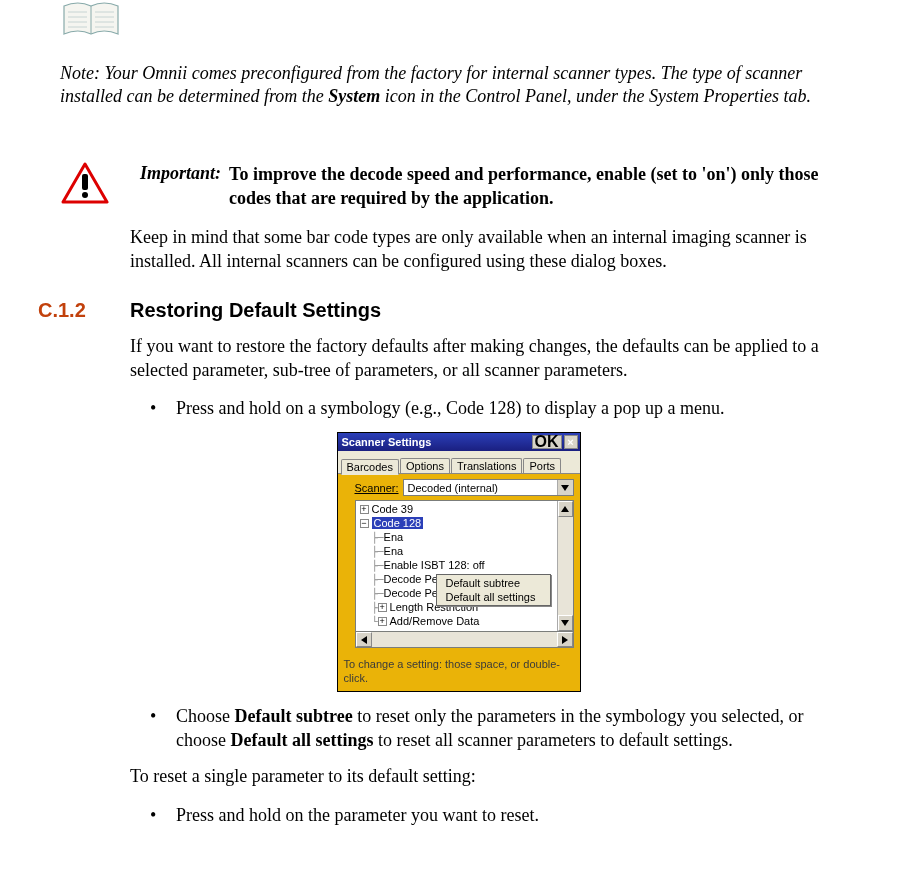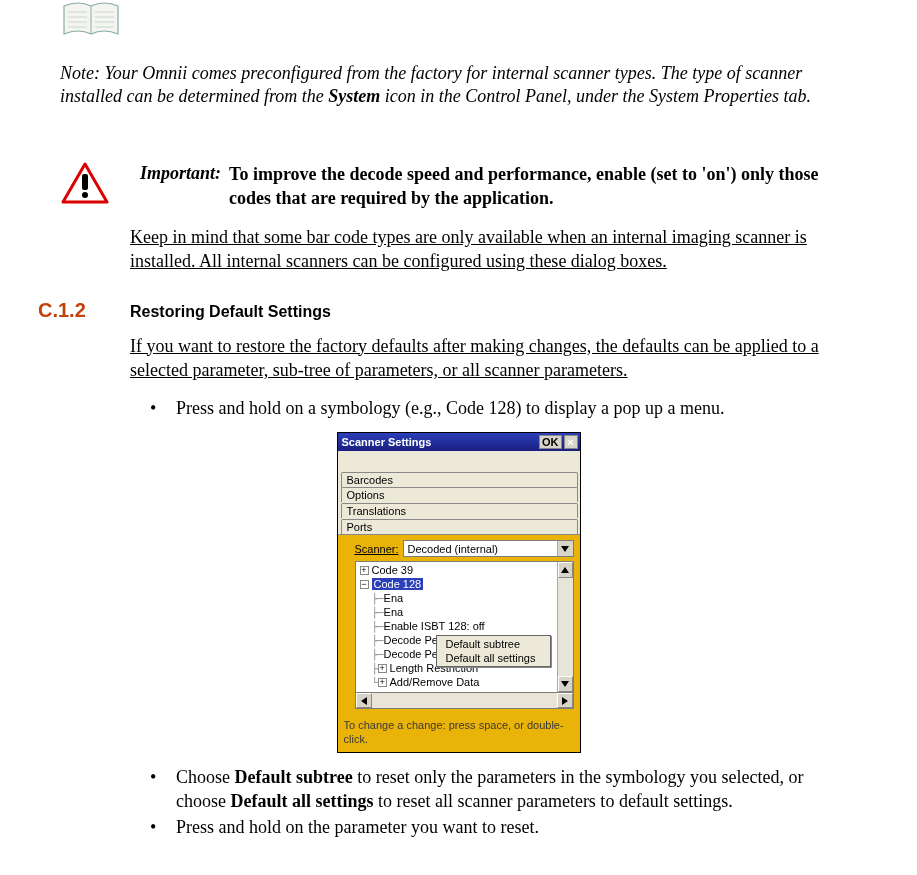--- a/index.html
+++ b/index.html
@@ -70,40 +70,39 @@
     .important-text-wrap {
       display: flex;
       align-items: flex-start;
       flex: 1;
     }
     .para {
       margin: 12px 30px 14px 100px;
       font-size: 18px;
       line-height: 1.35;
       font-family: "Times New Roman", serif;
-      text-decoration: underline;
     }
     .section-heading {
       display: flex;
       align-items: baseline;
       margin-top: 25px;
       margin-bottom: 6px;
     }
     .section-num {
       font-family: Arial, Verdana, sans-serif;
       font-weight: bold;
       font-size: 20px;
       color: #c2410c;
       width: 100px;
       padding-left: 8px;
     }
     .section-title {
       font-family: Arial, Verdana, sans-serif;
       font-weight: bold;
-      font-size: 16px;
+      font-size: 20px;
       color: #000;
     }
     .bullet-row {
       display: flex;
       margin: 2px 30px 2px 120px;
       font-size: 18px;
       line-height: 1.35;
     }
     .bullet-dot {
       width: 26px;
@@ -133,21 +132,21 @@
       display: flex;
       align-items: center;
       height: 18px;
       padding: 0 2px 0 4px;
     }
     .titlebar-title { flex: 1; }
     .titlebar-btn {
       background: #d8d4c8;
       color: #000;
       border: 1px solid #888;
-      font-size: 11px;
+      font-size: 16px;
       font-weight: bold;
       height: 14px;
       min-width: 22px;
       display: inline-flex;
       align-items: center;
       justify-content: center;
       margin-left: 2px;
       padding: 0 2px;
     }
     .titlebar-close {
@@ -157,25 +156,24 @@
       display: inline-flex;
       align-items: center;
       justify-content: center;
       margin-left: 2px;
       border: 1px solid #888;
       font-size: 11px;
       line-height: 1;
     }
     .tabbar {
       display: flex;
-      padding: 20px 2px 0 3px;
+      padding: 7px 2px 0 3px;
       gap: 1px;
       border-bottom: 1px solid #888;
       background: #ece9d8;
-      flex-direction: column;
     }
     .tab {
       border: 1px solid #888;
       border-bottom: none;
       background: #ece9d8;
       padding: 1px 5px;
       font-size: 11px;
       position: relative;
       border-radius: 2px 2px 0 0;
     }
@@ -466,30 +464,31 @@
               </svg>
             </div>
           <div class="hscroll-track"></div>
           <div class="hscroll-btn">
               <svg width="6" height="8" viewBox="0 0 6 8">
                 <path d="M0 0 L6 4 L0 8 Z" fill="#000"></path>
               </svg>
             </div>
         </div>
       </div>
-      <div class="hint-text">To change a change: press space, or double-click.</div>
+      <div class="hint-text">To change a setting: those space, or double-click.</div>
     </div>
   </div>
 
   <div class="bullet-row">
     <div class="bullet-dot">•</div>
     <div class="bullet-text">
       <span>Choose </span><span class="bold-inline">Default subtree</span><span> to reset only the parameters in the symbology you selected, or choose </span><span class="bold-inline">Default all settings</span><span> to reset all scanner parameters to default settings.</span>
     </div>
   </div>
 
+  <div class="para">To reset a single parameter to its default setting:</div>
 
   <div class="bullet-row">
     <div class="bullet-dot">•</div>
     <div class="bullet-text">Press and hold on the parameter you want to reset.</div>
   </div>
 
 </div>
 
 </body></html>

